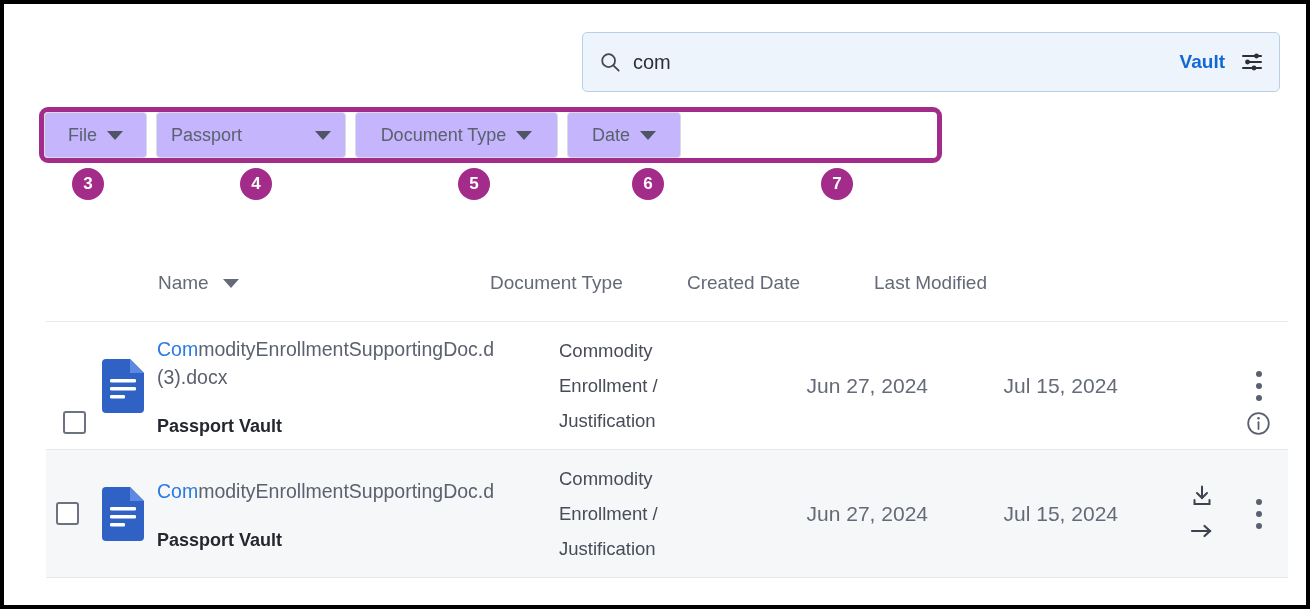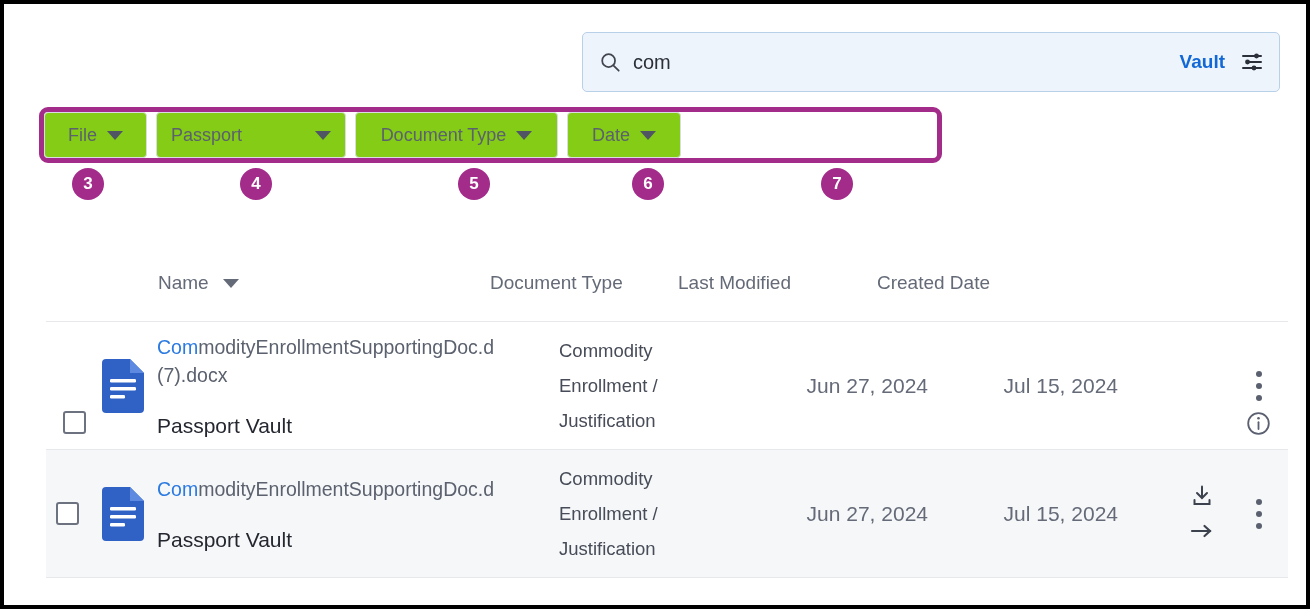--- a/index.html
+++ b/index.html
@@ -93,21 +93,21 @@
     position: absolute;
     left: 40px;
     top: 108px;
     width: 893px;
     height: 46px;
     display: flex;
     align-items: stretch;
   }
 
   .filter-btn {
-    background: #84cc16;
+    background: #c4b5fd;
     border: 1px solid #d9dce2;
     border-radius: 4px;
     display: flex;
     align-items: center;
     justify-content: center;
     gap: 10px;
     font-size: 18px;
     color: #5b616e;
     cursor: pointer;
     padding: 16px 14px;
@@ -236,22 +236,22 @@
     font-size: 19.5px;
     color: #5b616e;
     line-height: 28px;
     white-space: normal;
     word-break: break-all;
     max-height: 56px;
     overflow: hidden;
   }
   .file-name .hl { color: #2a7ae2; }
   .vault-name {
-    font-size: 21px;
-    font-weight: normal;
+    font-size: 18px;
+    font-weight: bold;
     color: #24272f;
     margin-top: 25px;
   }
 
   .type-cell {
     font-size: 18.5px;
     color: #474c58;
     line-height: 35px;
   }
 
@@ -359,42 +359,42 @@
 
   <div class="table">
 
     <div class="thead">
       <div class="col-check"></div>
       <div class="th col-name">
         <span>Name</span>
         <span class="sort-caret"></span>
       </div>
       <div class="th col-type">Document Type</div>
+      <div class="th col-cdate">Created Date</div>
       <div class="th col-mdate">Last Modified</div>
-      <div class="th col-cdate">Created Date</div>
       <div class="col-act"></div>
     </div>
 
     <div class="row">
       <div class="col-check"></div>
       <div class="col-icon">
         <span class="doc-icon">
           <svg viewBox="0 0 46 54" width="46" height="54">
             <path d="M2 4 a4 4 0 0 1 4-4 h24 l14 14 v36 a4 4 0 0 1 -4 4 h-34 a4 4 0 0 1 -4-4 z" fill="#2f62c4"></path>
             <path d="M30 0 l14 14 h-14 z" fill="#5d8ae0"></path>
             <rect x="10" y="20" width="26" height="3.4" rx="1.2" fill="#ffffff"></rect>
             <rect x="10" y="28" width="26" height="3.4" rx="1.2" fill="#ffffff"></rect>
             <rect x="10" y="36" width="15" height="3.4" rx="1.2" fill="#ffffff"></rect>
           </svg>
         </span>
       </div>
       <div class="col-name name-cell">
         <div class="file-name">
           <span class="hl">Com</span><span>modityEnrollmentSupportingDoc.d</span>
-        <br><span>(7).docx</span></div>
+        <br><span>(3).docx</span></div>
         <div class="vault-name">Passport Vault</div>
       </div>
       <div class="col-type type-cell">Commodity Enrollment / Justification</div>
       <div class="col-cdate date-cell">Jun 27, 2024</div>
       <div class="col-mdate date-cell">Jul 15, 2024</div>
       <div class="col-act act-cell">
         <span class="kebab">
             <i></i>
             <i></i>
             <i></i>

